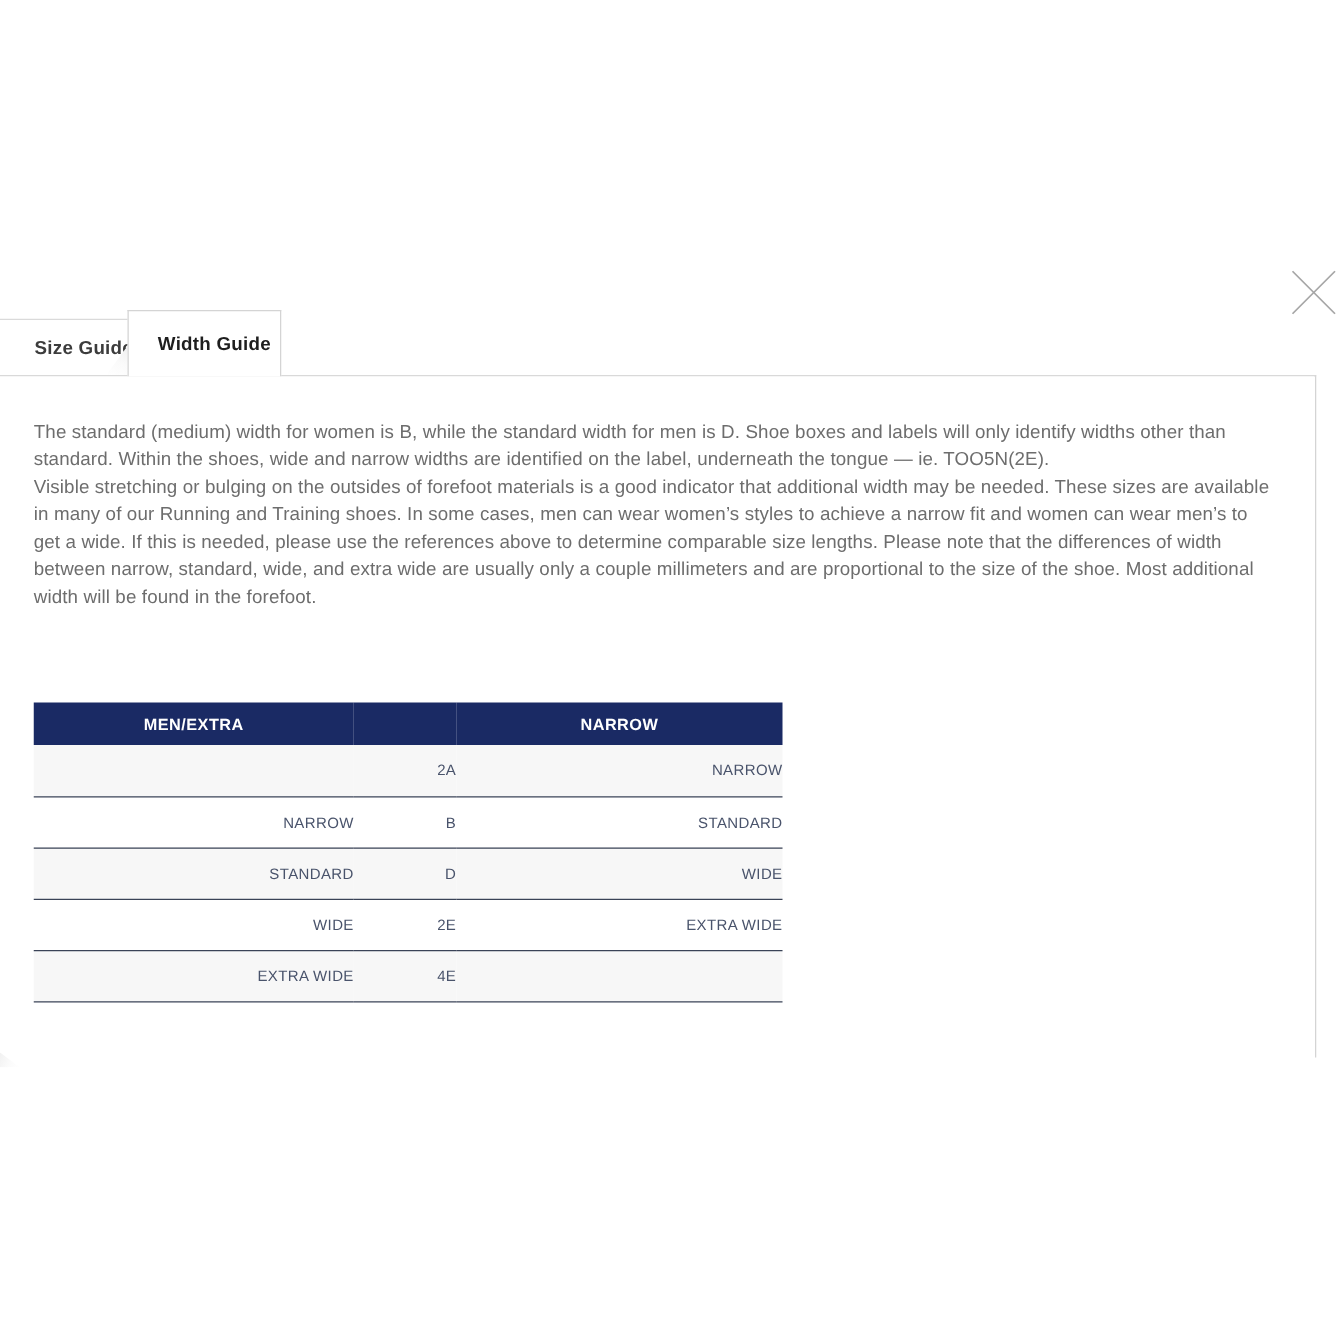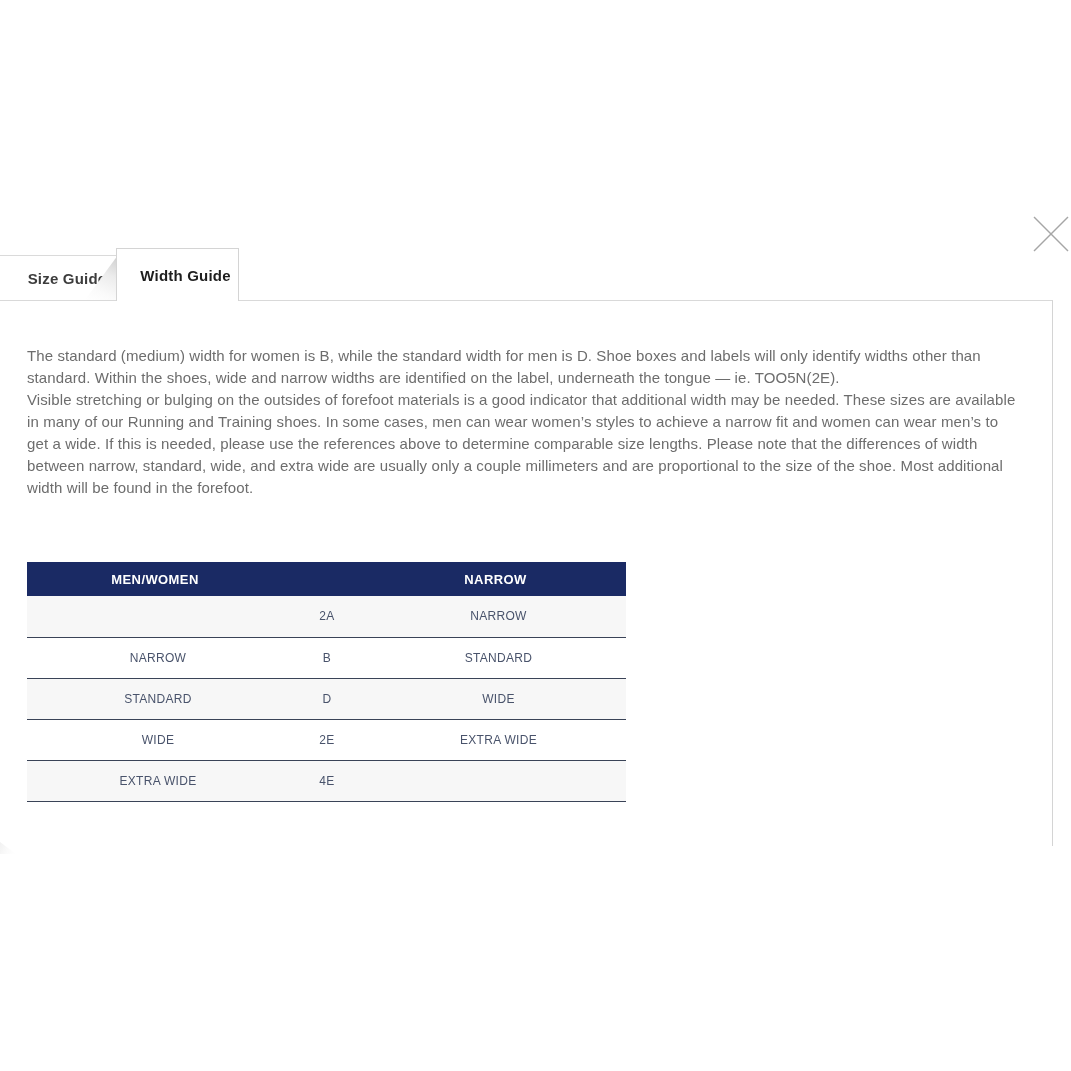--- a/index.html
+++ b/index.html
@@ -33,21 +33,21 @@
     color: #3c3c3c;
     z-index: 1;
   }
   .tab-wedge {
     position: absolute; left: 85px; top: 255px; width: 33px; height: 45px;
     background: linear-gradient(205deg, #cccccc 0%, #ececec 40%, #fafafa 75%, #ffffff 100%);
     clip-path: polygon(100% 0, 100% 100%, 0 100%);
     z-index: 2;
   }
   .tab-active {
-    left: 116px; top: 248px; width: 123px; height: 53px;
+    left: 102px; top: 248px; width: 123px; height: 53px;
     border: 1px solid #d4d4d4; border-bottom: none;
     color: #1e1e1e;
     z-index: 3;
   }
 
   
   .panel {
     position: absolute; left: 0; top: 300px;
     width: 1053px; height: 546px;
     border-top: 1px solid #d9d9d9;
@@ -56,21 +56,21 @@
     z-index: 0;
   }
   .panel-corner-mark {
     position: absolute; left: 0; top: 842px; width: 16px; height: 12px;
     background: linear-gradient(115deg, #f1f1f1 0%, #fbfbfb 55%, #ffffff 100%);
     clip-path: polygon(0 0, 100% 100%, 0 100%);
     z-index: 0;
   }
 
   .copy {
-    position: absolute; left: 27px; top: 345px; width: 990px;
+    position: absolute; left: 27px; top: 335px; width: 990px;
     font-size: 15px; line-height: 22px; color: #6d6d6d;
     letter-spacing: 0.1px;
     z-index: 1;
   }
   .copy p { margin: 0; }
   .para-gap { margin-top: 20px !important; }
 
   
   .width-table-wrap { position: absolute; left: 27px; top: 562px; z-index: 1; }
   table.width-table {
@@ -81,21 +81,21 @@
   table.width-table col.c3 { width: 261px; }
   table.width-table th {
     background: #1a2a64; color: #ffffff;
     height: 34px; font-size: 13px; font-weight: 700;
     letter-spacing: 0.4px; text-align: center;
   }
   table.width-table td {
     height: 41px;
     border-bottom: 1px solid #3a4357;
     color: #49536b; font-size: 12px; letter-spacing: 0.3px;
-    padding-left: 6px; text-align: center; vertical-align: middle;
+    padding-left: 6px; text-align: right; vertical-align: middle;
     background: #ffffff;
   }
   table.width-table tr.alt td { background: #f7f7f7; }
 </style>
 </head>
 <body>
 
 <div class="stage">
 
   <button class="close-btn" aria-label="Close">
@@ -125,21 +125,21 @@
 
   <div class="width-table-wrap">
     <table class="width-table">
       <colgroup>
           <col class="c1">
           <col class="c2">
           <col class="c3">
         </colgroup>
       <thead>
         <tr>
-          <th>MEN/WOMEN</th>
+          <th>MEN/EXTRA</th>
           <th></th>
           <th>NARROW</th>
         </tr>
       </thead>
       <tbody>
         <tr class="alt">
           <td></td>
           <td>2A</td>
           <td>NARROW</td>
         </tr>

